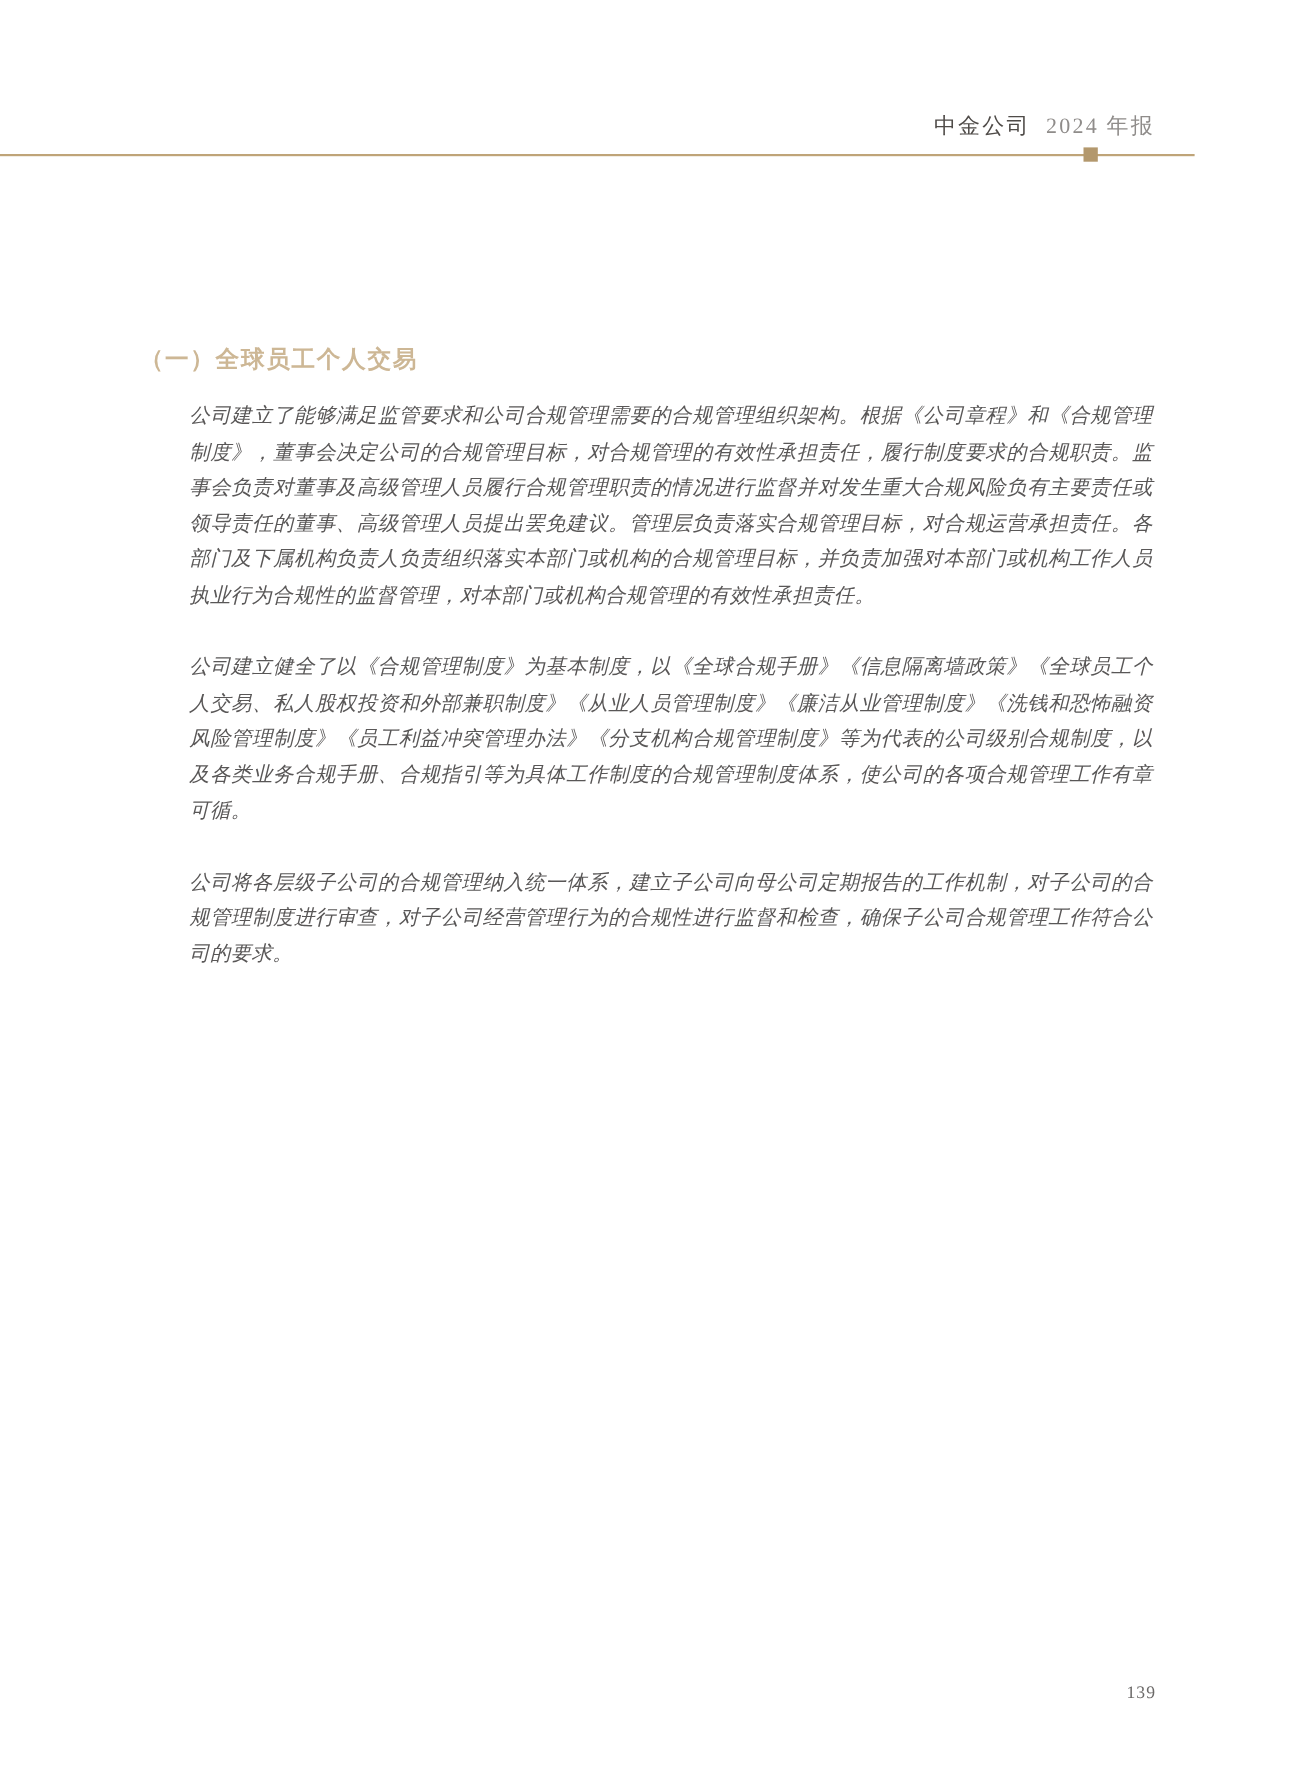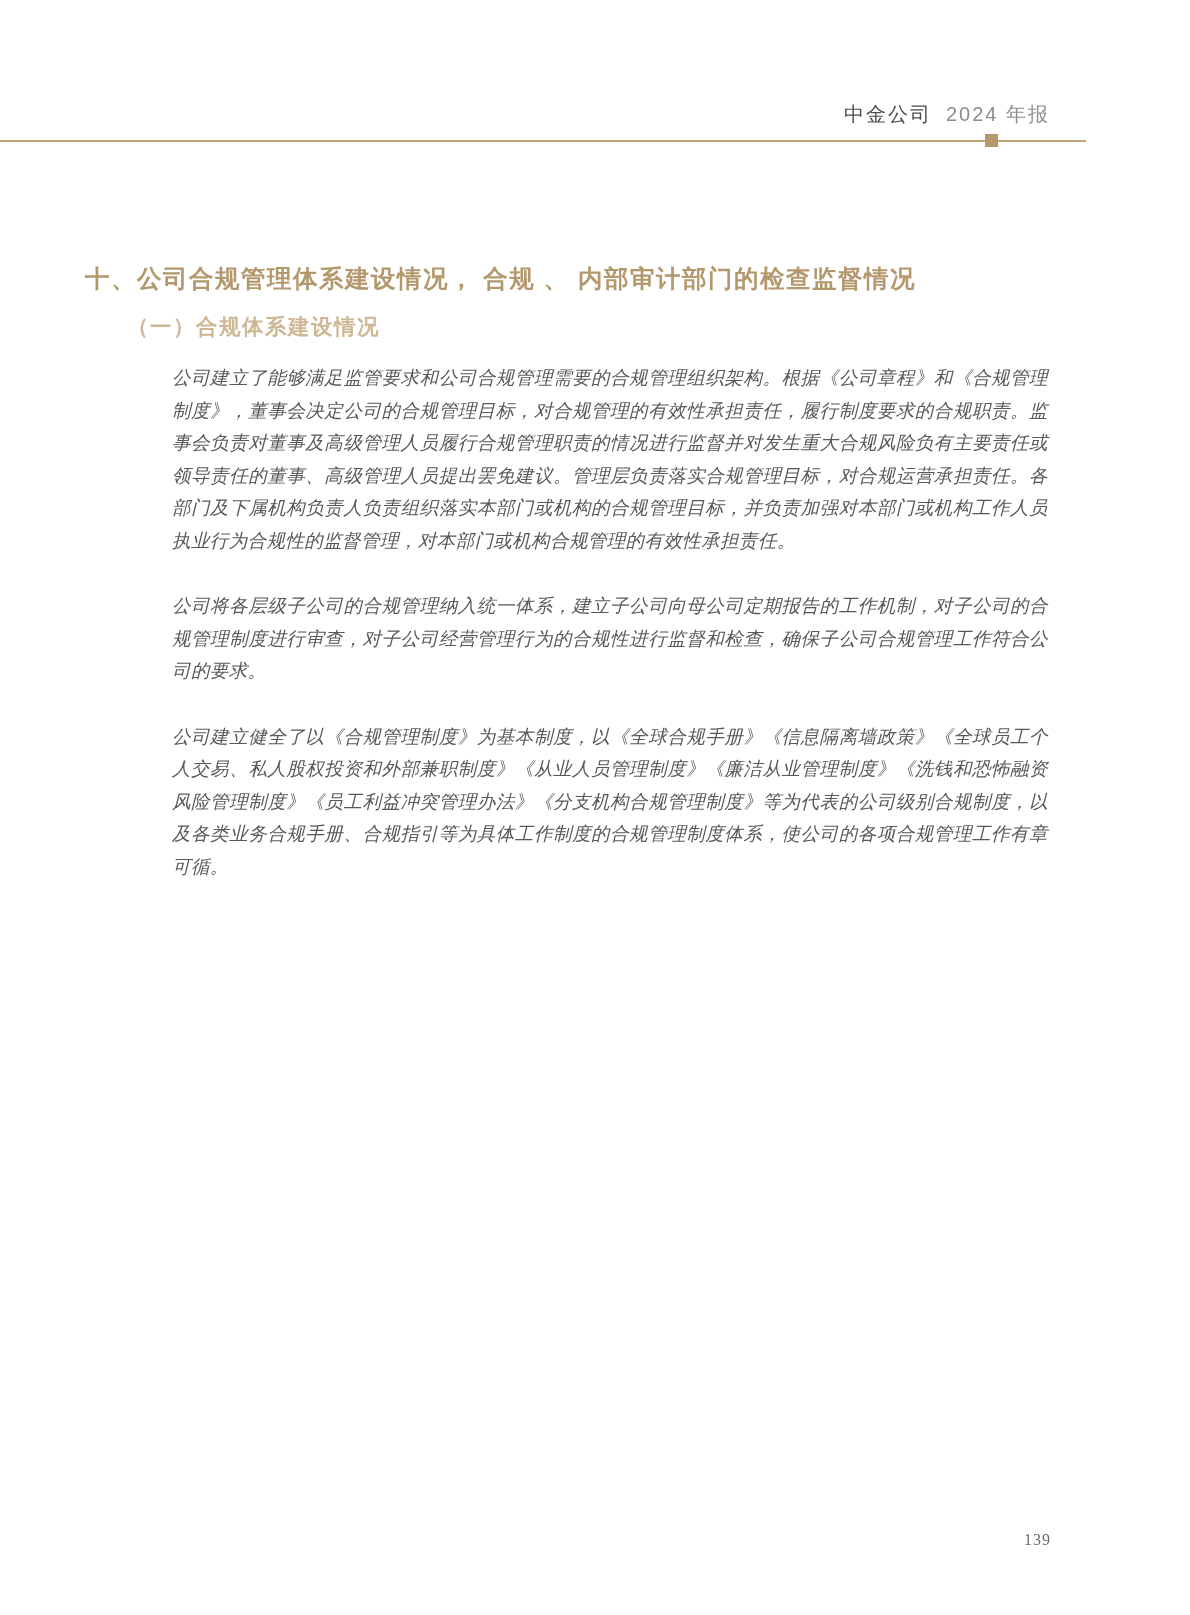--- a/index.html
+++ b/index.html
@@ -19,21 +19,21 @@
     background:#ffffff;
     overflow:hidden;
     font-family:"Liberation Sans", sans-serif;
   }
 
   
   .header-text{
     position:absolute;
     top:101px;
     right:140px;
-    font-family:Liberation Sans, sans-serif;
+    font-family:Liberation Serif, serif;
     font-size:20px;
     letter-spacing:2px;
     white-space:nowrap;
   }
   .header-company{color:var(--header-dark); margin-right:14px;}
   .header-year{color:var(--header-light);}
   .header-rule{
     position:absolute;
     top:140px;
     left:0;
@@ -109,25 +109,24 @@
 <div class="page">
 
   <div class="header-text">
     <span class="header-company">中金公司</span><span class="header-year">2024 年报</span>
   </div>
 
   <div class="header-rule">
     <div class="rule-square"></div>
   </div>
 
-  <h1 class="section-title">十、公司合规管理体系建设情况， 合规 、 内部审计部门的检查监督情况</h1>
 
-  <h2 class="section-subtitle">（一）合规体系建设情况</h2>
+  <h2 class="section-subtitle">（一）全球员工个人交易</h2>
 
   <div class="body-copy">
     <p>公司建立了能够满足监管要求和公司合规管理需要的合规管理组织架构。根据《公司章程》和《合规管理制度》，董事会决定公司的合规管理目标，对合规管理的有效性承担责任，履行制度要求的合规职责。监事会负责对董事及高级管理人员履行合规管理职责的情况进行监督并对发生重大合规风险负有主要责任或领导责任的董事、高级管理人员提出罢免建议。管理层负责落实合规管理目标，对合规运营承担责任。各部门及下属机构负责人负责组织落实本部门或机构的合规管理目标，并负责加强对本部门或机构工作人员执业行为合规性的监督管理，对本部门或机构合规管理的有效性承担责任。</p>
+    <p>公司建立健全了以《合规管理制度》为基本制度，以《全球合规手册》《信息隔离墙政策》《全球员工个人交易、私人股权投资和外部兼职制度》《从业人员管理制度》《廉洁从业管理制度》《洗钱和恐怖融资风险管理制度》《员工利益冲突管理办法》《分支机构合规管理制度》等为代表的公司级别合规制度，以及各类业务合规手册、合规指引等为具体工作制度的合规管理制度体系，使公司的各项合规管理工作有章可循。</p>
     <p>公司将各层级子公司的合规管理纳入统一体系，建立子公司向母公司定期报告的工作机制，对子公司的合规管理制度进行审查，对子公司经营管理行为的合规性进行监督和检查，确保子公司合规管理工作符合公司的要求。</p>
-    <p>公司建立健全了以《合规管理制度》为基本制度，以《全球合规手册》《信息隔离墙政策》《全球员工个人交易、私人股权投资和外部兼职制度》《从业人员管理制度》《廉洁从业管理制度》《洗钱和恐怖融资风险管理制度》《员工利益冲突管理办法》《分支机构合规管理制度》等为代表的公司级别合规制度，以及各类业务合规手册、合规指引等为具体工作制度的合规管理制度体系，使公司的各项合规管理工作有章可循。</p>
   </div>
 
   <div class="page-number">139</div>
 
 </div>
 
 </body></html>

